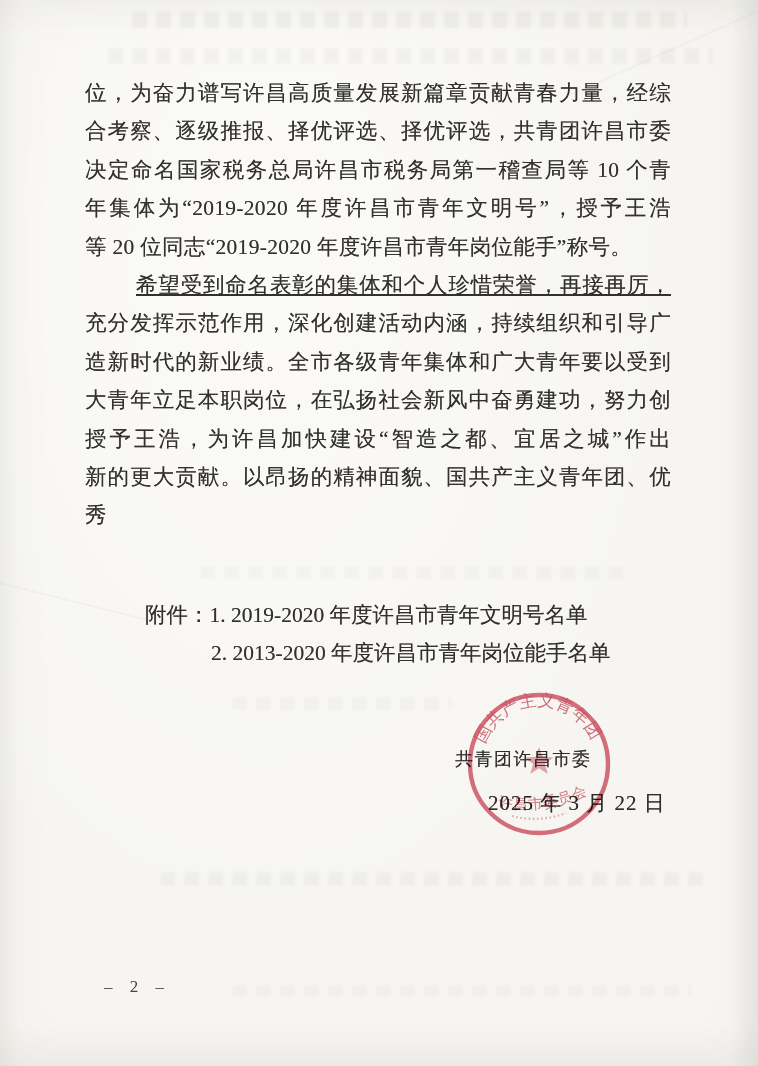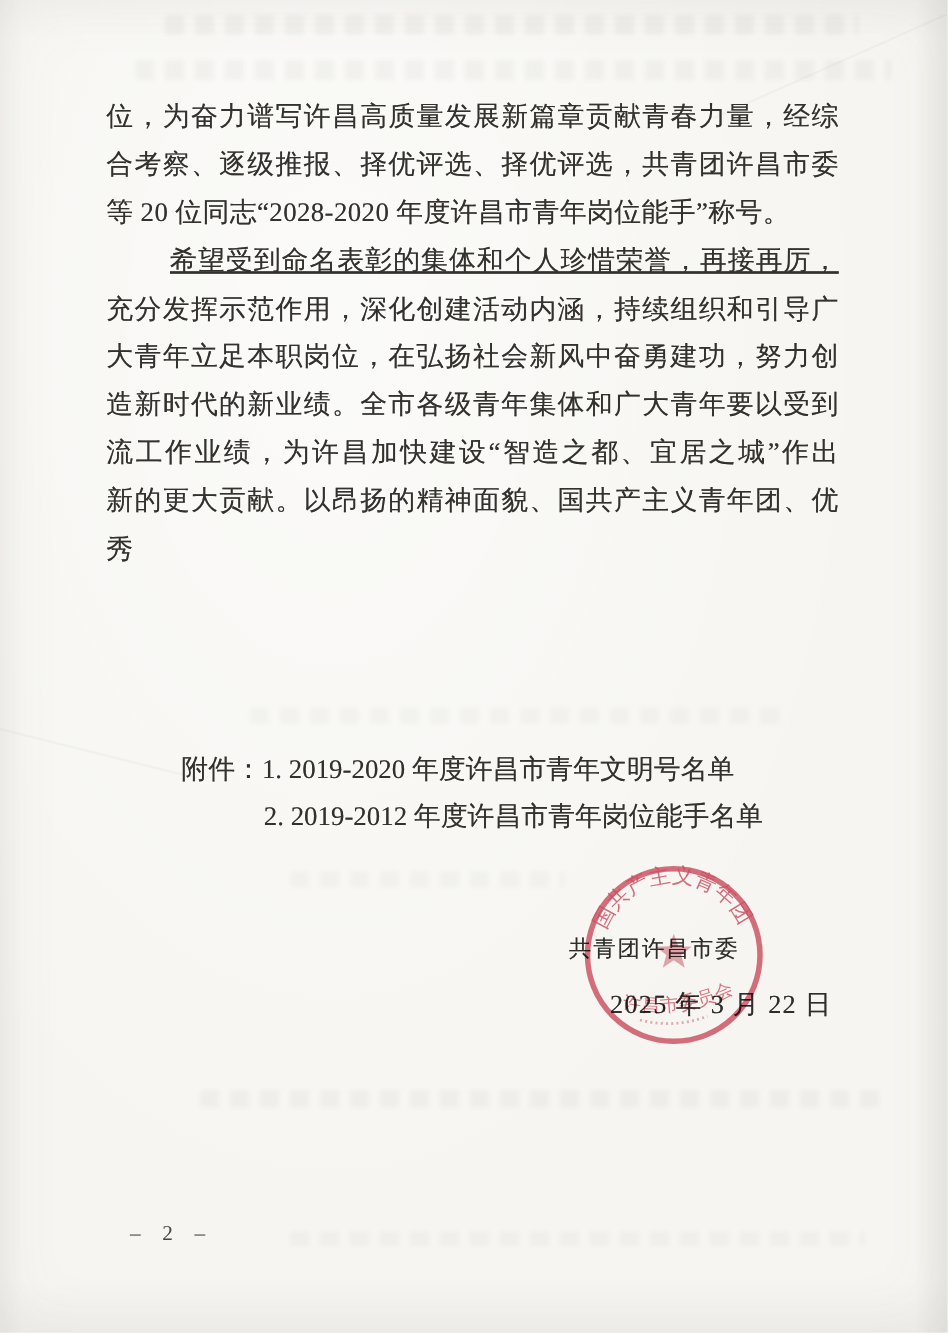--- a/index.html
+++ b/index.html
@@ -86,38 +86,40 @@
   <div class="bleed b4"></div>
   <div class="bleed b5"></div>
   <div class="bleed b6"></div>
   <div class="crease c1"></div>
   <div class="crease c2"></div>
 
   <div class="bodytext">
     <div>
       <div class="textline">位，为奋力谱写许昌高质量发展新篇章贡献青春力量，经综</div>
       <div class="textline">合考察、逐级推报、择优评选、择优评选，共青团许昌市委</div>
-      <div class="textline line-end">等 20 位同志“2028-2020 年度许昌市青年岗位能手”称号。</div>
+      <div class="textline">决定命名国家税务总局许昌市税务局第一稽查局等 10 个青</div>
+      <div class="textline">年集体为“2019-2020 年度许昌市青年文明号”，授予王浩</div>
+      <div class="textline line-end">等 20 位同志“2019-2020 年度许昌市青年岗位能手”称号。</div>
     </div>
     <div>
       <div class="textline line-indent">希望受到命名表彰的集体和个人珍惜荣誉，再接再厉，</div>
       <div class="textline">充分发挥示范作用，深化创建活动内涵，持续组织和引导广</div>
+      <div class="textline">造新时代的新业绩。全市各级青年集体和广大青年要以受到</div>
       <div class="textline">大青年立足本职岗位，在弘扬社会新风中奋勇建功，努力创</div>
-      <div class="textline">造新时代的新业绩。全市各级青年集体和广大青年要以受到</div>
-      <div class="textline">流工作业绩，为许昌加快建设“智造之都、宜居之城”作出</div>
+      <div class="textline">授予王浩，为许昌加快建设“智造之都、宜居之城”作出</div>
       <div class="textline">新的更大贡献。以昂扬的精神面貌、国共产主义青年团、优秀</div>
     </div>
   </div>
 
   <div class="attachments">
     <div class="attach-row">
       <span>附件：</span><span>1. 2019-2020 年度许昌市青年文明号名单</span>
     </div>
     <div class="attach-row second">
-      <span>2. 2019-2012 年度许昌市青年岗位能手名单</span>
+      <span>2. 2013-2020 年度许昌市青年岗位能手名单</span>
     </div>
   </div>
 
   <div class="sig-org">共青团许昌市委</div>
   <div class="sig-date">2025 年 3 月 22 日</div>
 
   <div class="seal">
     <svg width="150" height="150" viewBox="0 0 150 150">
       <defs>
         <path id="sealTopArc" d="M 20.5,55.2 A 58,58 0 0 1 129.5,55.2" fill="none"></path>

